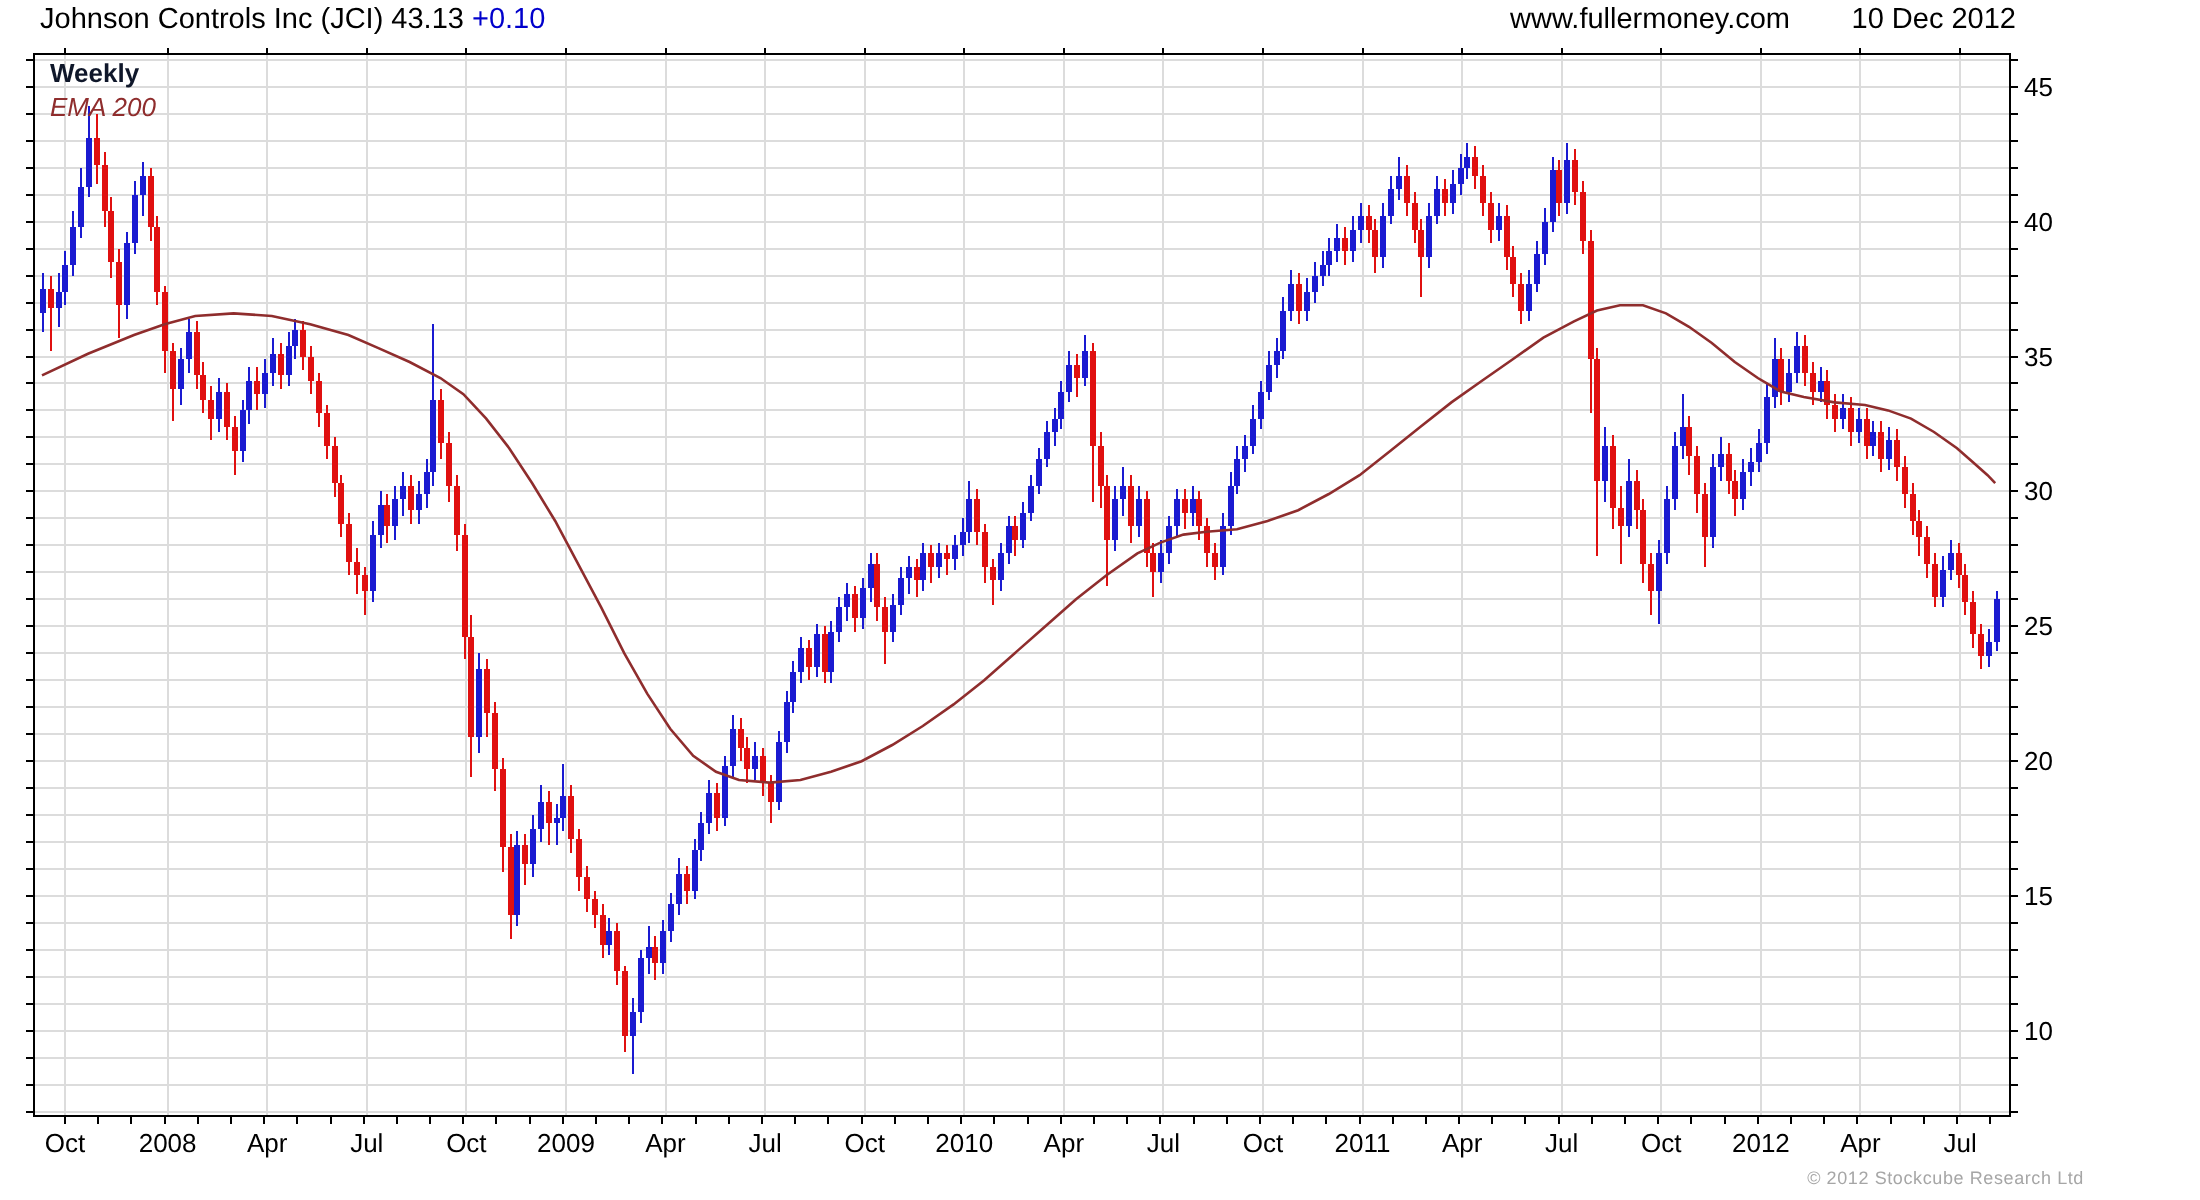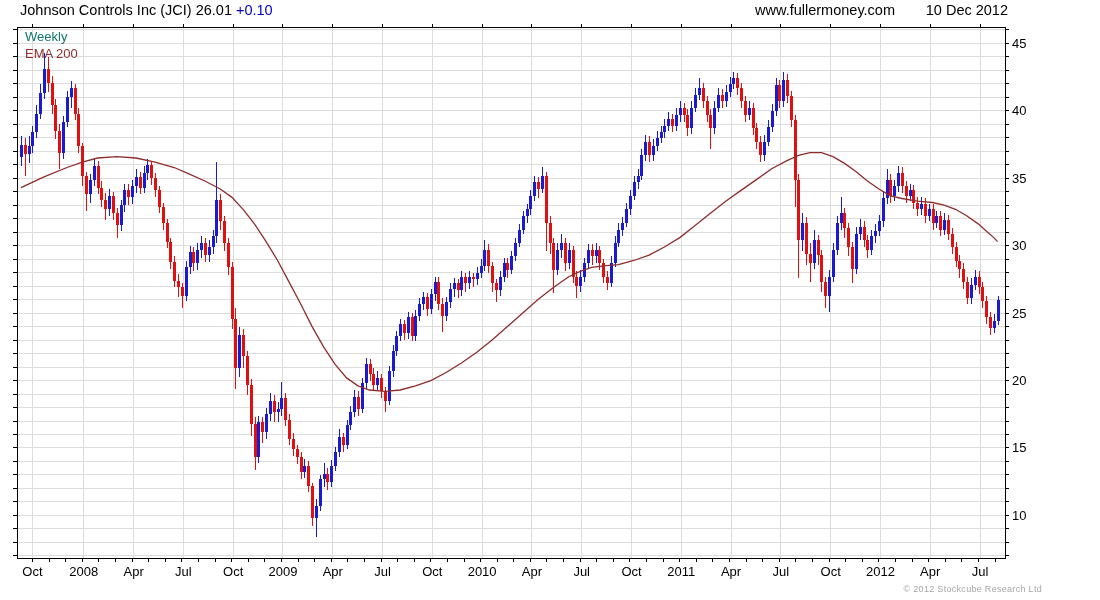--- a/index.html
+++ b/index.html
@@ -4,22 +4,22 @@
 <style>
   html,body{margin:0;padding:0;background:#fff;}
   body{font-family:"Liberation Sans", sans-serif; -webkit-font-smoothing:none;}
   #stage{position:relative;width:1100px;height:600px;background:#ffffff;overflow:hidden;}
   .hdr{position:absolute;top:2px;font-size:14.5px;color:#000;white-space:pre;}
   #title{left:20px;}
   #site{right:205px;text-align:center;}
   #date{right:92px;}
   .chg{color:#0000cc;text-align:center;}
   .lgd{position:absolute;left:25px;font-size:13px;white-space:pre;}
-  #lgd-tf{top:29px;color:#0f766e;}
-  #lgd-ema{top:46px;color:#8f2d2d;}
+  #lgd-tf{top:29px;color:#0f172a;font-weight:bold;}
+  #lgd-ema{top:46px;color:#8f2d2d;font-style:italic;}
   #copyright{position:absolute;right:58px;top:584px;font-size:9px;color:#a6a6a6;letter-spacing:0.3px;}
   svg{position:absolute;left:0;top:0;font-family:"Liberation Sans", sans-serif;}
 </style>
 </head>
 <body>
 
 <div id="stage">
   <svg id="chart" width="1100" height="600" viewBox="0 0 1100 600">
       <g shape-rendering="crispEdges">
         <line x1="17" x2="1005" y1="555.868" y2="555.868" stroke="#dcdcdc" stroke-width="1"></line>
@@ -789,21 +789,21 @@
         <text x="681.292" y="576" font-size="13px" fill="#000000" text-anchor="middle">2011</text>
         <text x="731.082" y="576" font-size="13px" fill="#000000" text-anchor="middle">Apr</text>
         <text x="780.8720000000001" y="576" font-size="13px" fill="#000000" text-anchor="middle">Jul</text>
         <text x="830.662" y="576" font-size="13px" fill="#000000" text-anchor="middle">Oct</text>
         <text x="880.452" y="576" font-size="13px" fill="#000000" text-anchor="middle">2012</text>
         <text x="930.2420000000001" y="576" font-size="13px" fill="#000000" text-anchor="middle">Apr</text>
         <text x="980.032" y="576" font-size="13px" fill="#000000" text-anchor="middle">Jul</text>
       </g>
     </svg>
 
-  <div class="hdr" id="title"><span>Johnson Controls Inc (JCI) 26.01</span><span class="chg">&nbsp;<span>+0.10</span></span></div>
+  <div class="hdr" id="title"><span>Johnson Controls Inc (JCI) 43.13</span><span class="chg">&nbsp;<span>+0.10</span></span></div>
   <div class="hdr" id="site">www.fullermoney.com</div>
   <div class="hdr" id="date">10 Dec 2012</div>
 
   <div class="lgd" id="lgd-tf">Weekly</div>
   <div class="lgd" id="lgd-ema">EMA 200</div>
 
   <div id="copyright">© 2012 Stockcube Research Ltd</div>
 </div>
 
 </body></html>

